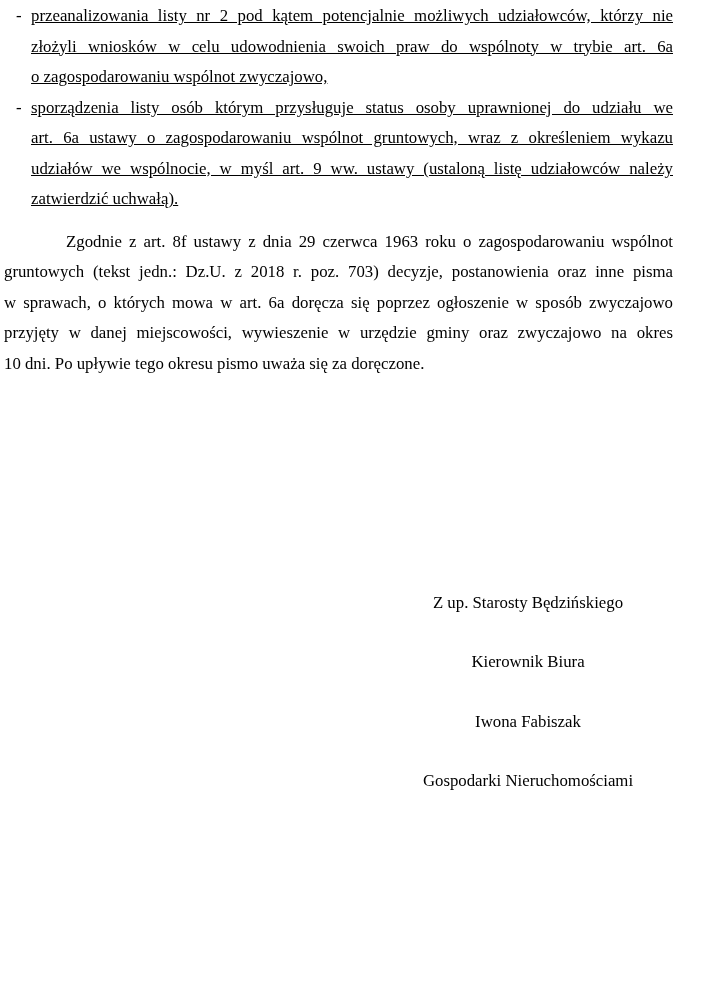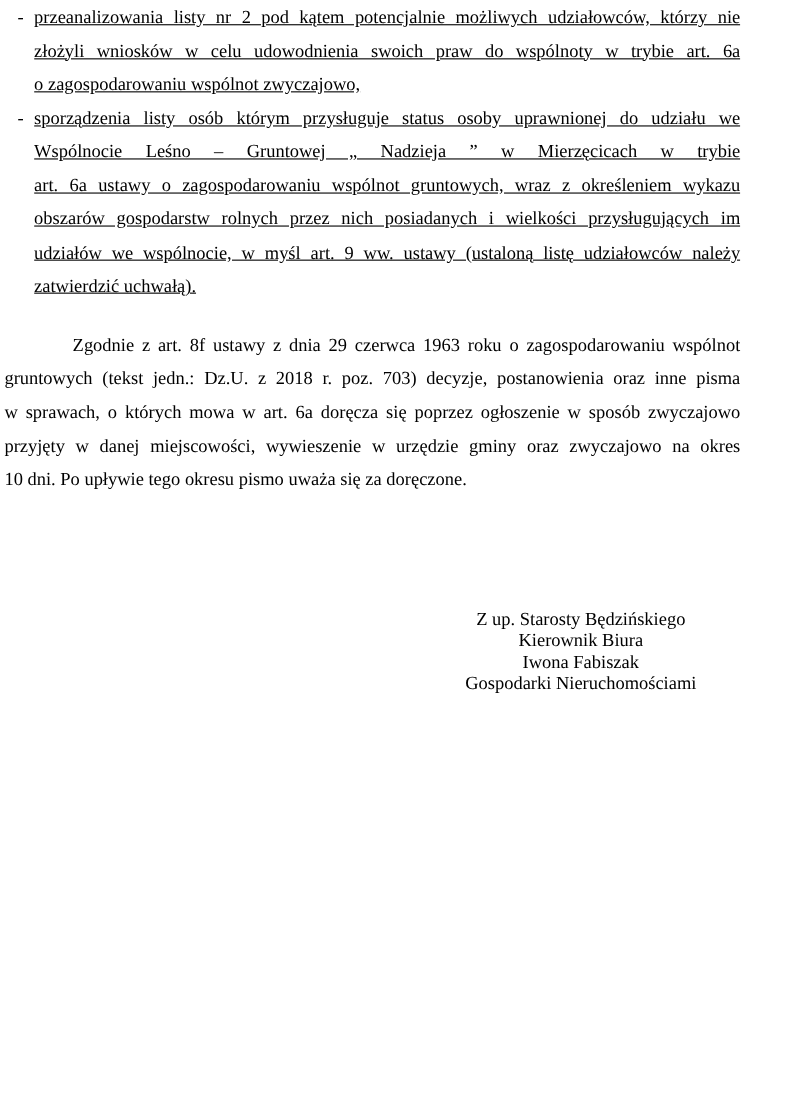--- a/index.html
+++ b/index.html
@@ -26,55 +26,54 @@
     text-align-last: justify;
   }
   .bullet-item { position: relative; }
   .bullet-item .line { margin-left: 27px; text-decoration: underline; }
   .dash {
     position: absolute;
     left: 12px;
     top: 0;
     line-height: 30.55px;
   }
-  .paragraph { margin-top: 23px; }
+  .paragraph { margin-top: 12px; }
   .paragraph .indent { padding-left: 62px; }
   .signature {
     position: absolute;
     left: 368px;
     top: 553px;
     width: 320px;
     text-align: center;
   }
   .sig-line {
     line-height: 19.3px;
     height: 19.3px;
     overflow: hidden;
+    margin-top: 40px;
   }
 </style>
 </head>
 <body>
 
 <div class="page">
 
   <div class="bullet-list">
 
     <div class="bullet-item">
       <span class="dash">-</span>
       <div class="line stretch">przeanalizowania listy nr 2 pod kątem potencjalnie możliwych udziałowców, którzy nie</div>
       <div class="line stretch">złożyli wniosków w celu udowodnienia swoich praw do wspólnoty w trybie art. 6a</div>
       <div class="line">o zagospodarowaniu wspólnot zwyczajowo,</div>
     </div>
 
     <div class="bullet-item">
       <span class="dash">-</span>
       <div class="line stretch">sporządzenia  listy osób którym przysługuje status osoby uprawnionej do udziału we</div>
-      <div class="line stretch">Wspólnocie  Leśno – Gruntowej „ Nadzieja ” w Mierzęcicach w trybie</div>
       <div class="line stretch">art. 6a  ustawy o zagospodarowaniu wspólnot gruntowych, wraz z określeniem wykazu</div>
-      <div class="line stretch">obszarów gospodarstw rolnych przez nich posiadanych i wielkości przysługujących im</div>
       <div class="line stretch">udziałów we wspólnocie, w myśl art. 9 ww. ustawy (ustaloną listę udziałowców należy</div>
       <div class="line">zatwierdzić uchwałą).</div>
     </div>
 
   </div>
 
   <div class="paragraph">
     <div class="line stretch indent">Zgodnie z art. 8f  ustawy z dnia 29 czerwca 1963 roku o zagospodarowaniu wspólnot</div>
     <div class="line stretch">gruntowych (tekst jedn.: Dz.U. z 2018 r. poz. 703) decyzje, postanowienia oraz inne pisma</div>
     <div class="line stretch">w sprawach, o których mowa w art. 6a doręcza się poprzez ogłoszenie w sposób zwyczajowo</div>

